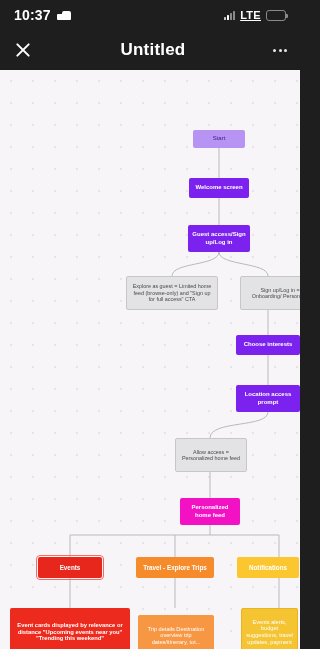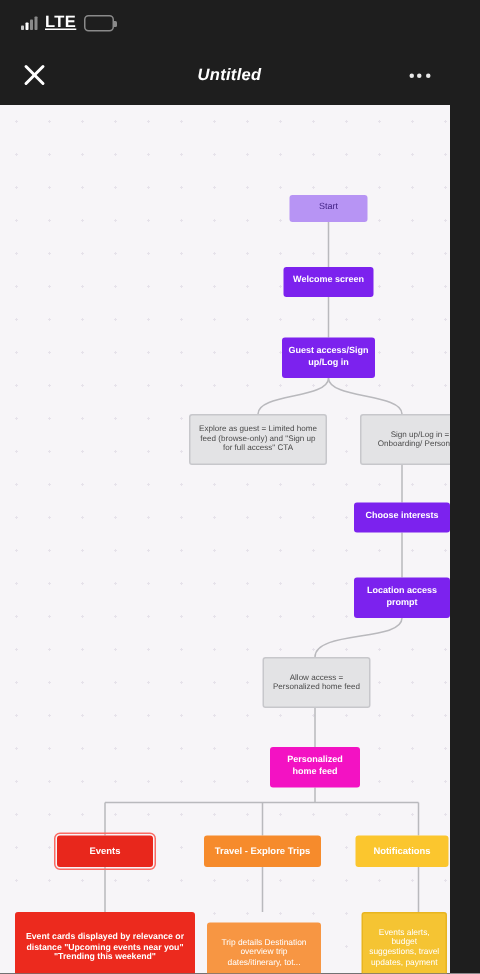--- a/index.html
+++ b/index.html
@@ -52,21 +52,21 @@
     display: flex; align-items: center; justify-content: space-between;
     padding: 0 13px; color: #fff;
   }
   .close-btn { width: 20px; height: 20px; position: relative; cursor: pointer; }
   .close-btn:before, .close-btn:after {
     content: ""; position: absolute; left: 1px; top: 9px; width: 18px; height: 2px;
     background: #fff; border-radius: 1px;
   }
   .close-btn:before { transform: rotate(45deg); }
   .close-btn:after  { transform: rotate(-45deg); }
-  .doc-title { font-size: 11px; font-weight: bold; letter-spacing: .2px; font-style: italic; }
+  .doc-title { font-size: 17px; font-weight: bold; letter-spacing: .2px; }
   .more-btn { display: flex; gap: 2.5px; align-items: center; cursor: pointer; padding: 6px 0; }
   .more-btn span { width: 3px; height: 3px; border-radius: 50%; background: #e8e8e8; display: block; }
 
   
   .canvas {
     position: absolute; top: 70px; left: 0; width: 300px; height: 579px;
     background:
       radial-gradient(circle, #e6e2ea 0.7px, transparent 0.8px) 0 0/22px 22px,
       #f7f5f8;
     overflow: hidden;
@@ -93,20 +93,24 @@
   .n-yellow    { background: #fbc62e; color: #ffffff; font-size: 6.3px; font-weight: bold; }
   .n-yellow-lt { background: #f5c433; color: #ffffff; font-size: 5.6px; border: 1px solid #e8b520; }
   .n-red-lt    { background: #ec2a1e; color: #ffffff; font-size: 5.8px; font-weight: bold; }
 </style>
 </head>
 <body>
 
 <div id="app">
 
   <div class="statusbar">
+    <div class="sb-left">
+      <span class="sb-time">10:37</span>
+      <span class="sb-bed"></span>
+    </div>
     <div class="sb-right">
       <span class="sig">
           <i></i>
           <i></i>
           <i></i>
           <i></i>
         </span>
       <span class="lte">LTE</span>
       <span class="batt"><span class="fill"></span></span>
     </div>

